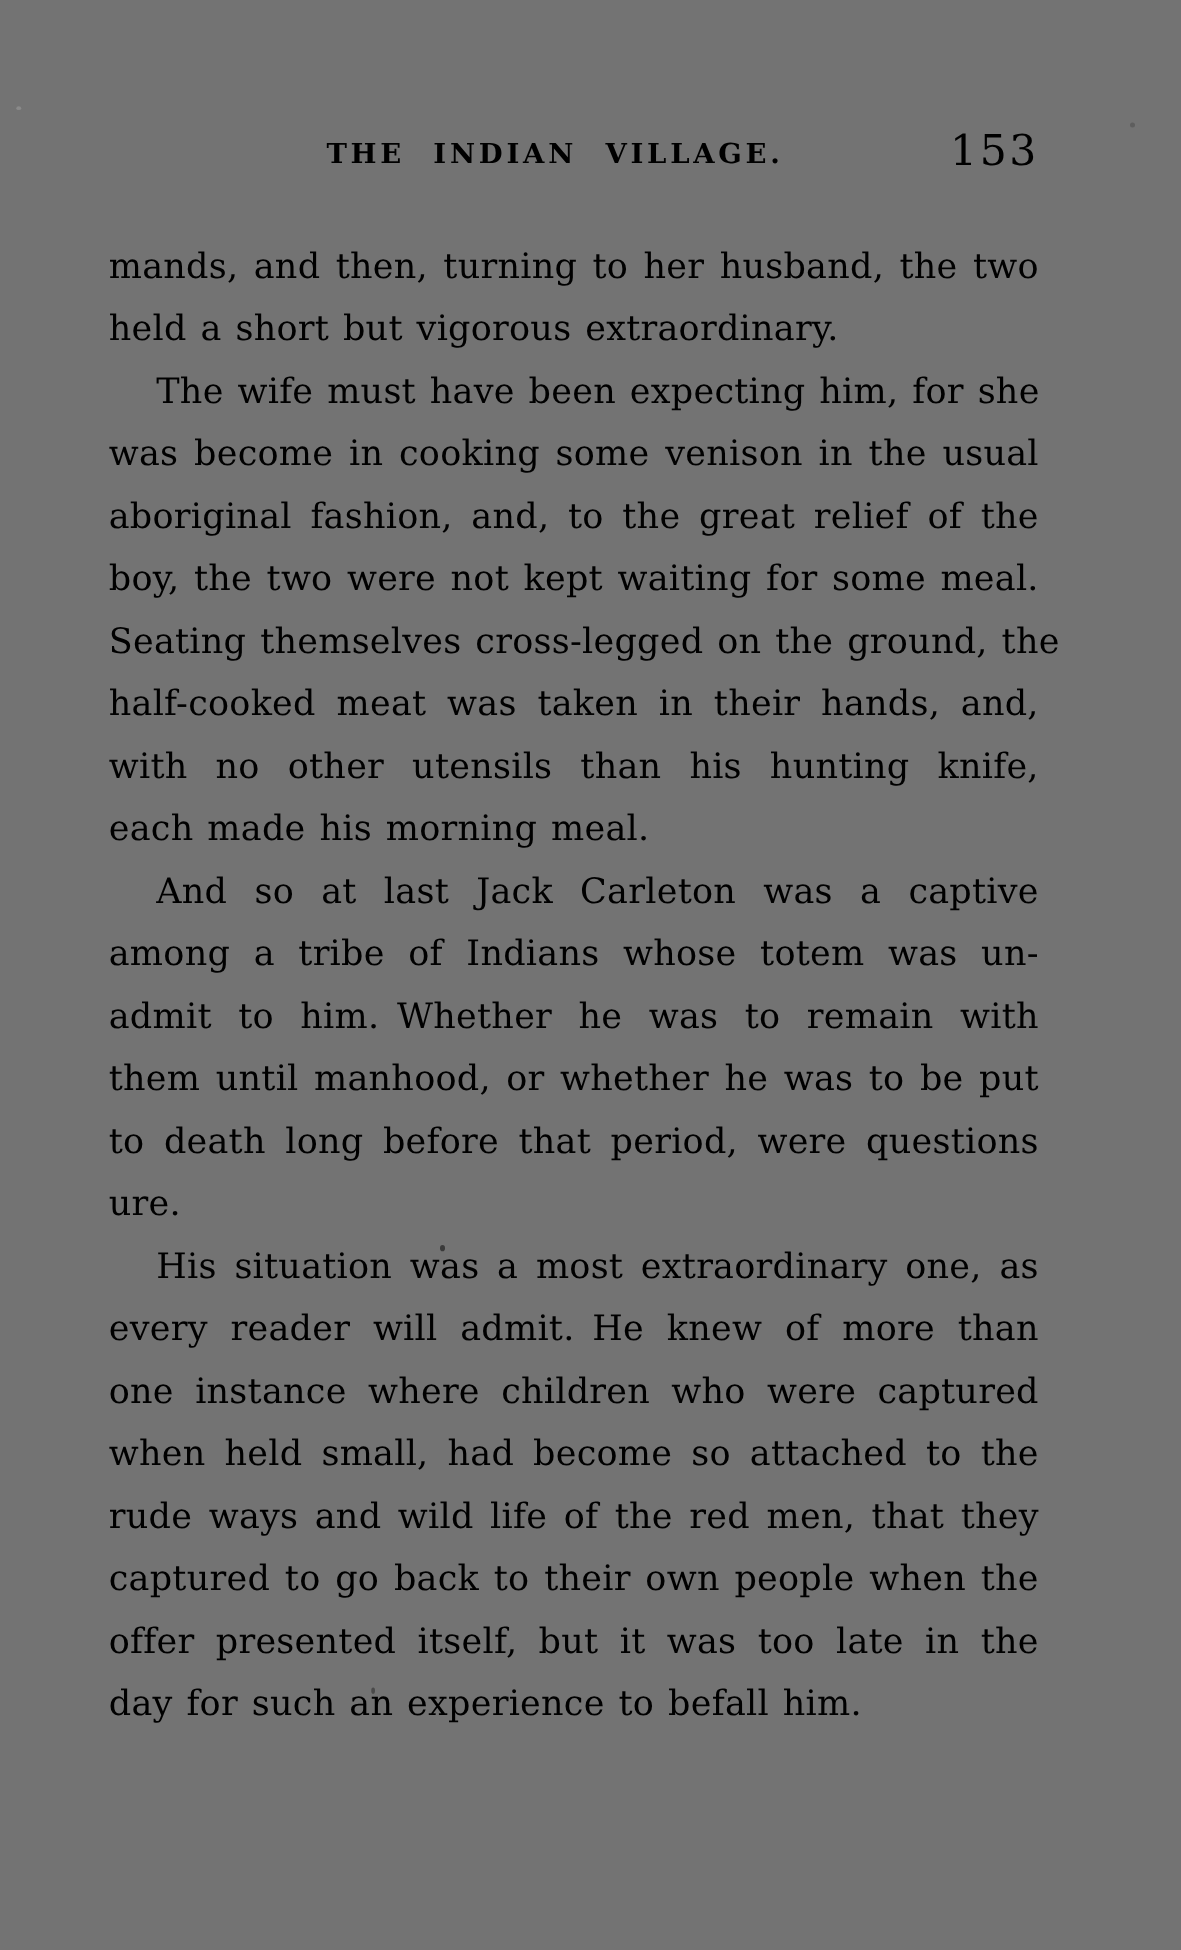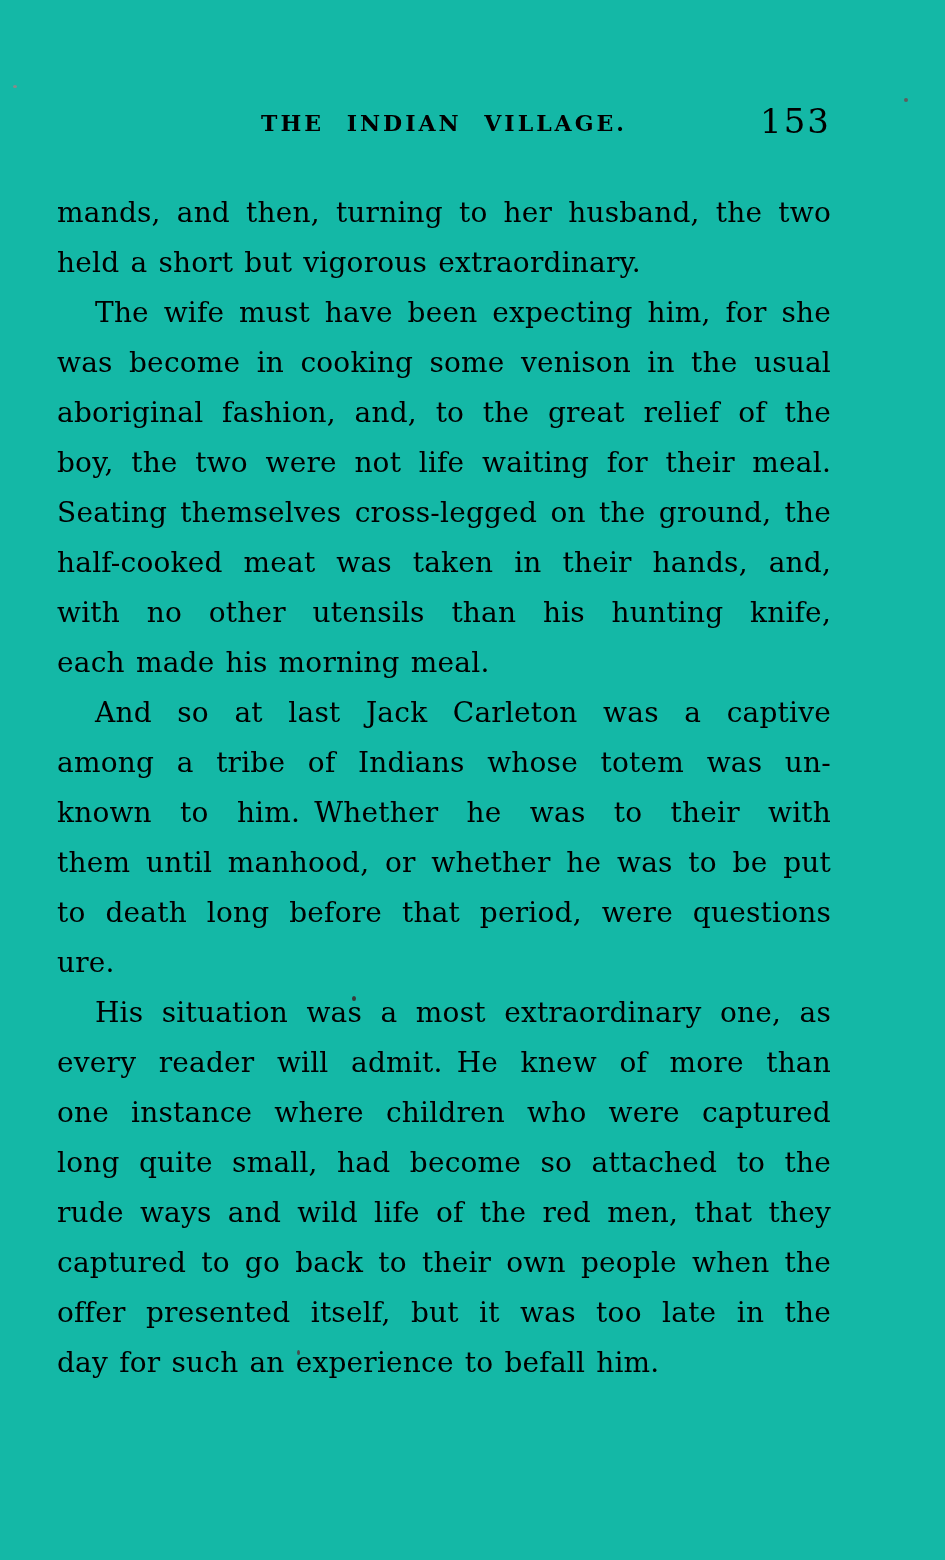--- a/index.html
+++ b/index.html
@@ -11,21 +11,21 @@
     width: 945px;
     height: 1560px;
     position: relative;
     overflow: hidden;
     font-family: "DejaVu Serif", "Liberation Serif", serif;
     color: #000;
   }
   .page {
     position: absolute;
     inset: 0;
-    background: #14b8a6;
+    background: #737373;
   }
   
   .pagehead {
     position: absolute;
     top: 103px;
     left: 57px;
     width: 774px;
     height: 40px;
   }
   .runhead {
@@ -57,20 +57,21 @@
     font-size: 28px;
     letter-spacing: 0.2px;
     word-spacing: 2px;
   }
   .ln {
     height: 50px;
     line-height: 50px;
     white-space: nowrap;
     text-align: justify;
     text-align-last: justify;
+    margin-left: 30px;
   }
   .ln.pend {
     text-align: left;
     text-align-last: left;
   }
   .ln.ind {
     text-indent: 38px;
   }
   
   .speck {
@@ -91,35 +92,35 @@
     <span class="runhead">THE INDIAN VILLAGE.</span>
     <span class="pagenum">153</span>
   </div>
 
   <div class="bodytext">
     <div class="ln">mands, and then, turning to her husband, the two</div>
     <div class="ln pend">held a short but vigorous extraordinary.</div>
     <div class="ln ind">The wife must have been expecting him, for she</div>
     <div class="ln">was become in cooking some venison in the usual</div>
     <div class="ln">aboriginal fashion, and, to the great relief of the</div>
-    <div class="ln">boy, the two were not life waiting for their meal.</div>
+    <div class="ln">boy, the two were not kept waiting for some meal.</div>
     <div class="ln">Seating themselves cross-legged on the ground, the</div>
     <div class="ln">half-cooked meat was taken in their hands, and,</div>
     <div class="ln">with no other utensils than his hunting knife,</div>
     <div class="ln pend">each made his morning meal.</div>
     <div class="ln ind">And so at last Jack Carleton was a captive</div>
     <div class="ln">among a tribe of Indians whose totem was un-</div>
-    <div class="ln">known to him. Whether he was to their with</div>
+    <div class="ln">admit to him. Whether he was to remain with</div>
     <div class="ln">them until manhood, or whether he was to be put</div>
     <div class="ln">to death long before that period, were questions</div>
     <div class="ln pend">ure.</div>
     <div class="ln ind">His situation was a most extraordinary one, as</div>
     <div class="ln">every reader will admit. He knew of more than</div>
     <div class="ln">one instance where children who were captured</div>
-    <div class="ln">long quite small, had become so attached to the</div>
+    <div class="ln">when held small, had become so attached to the</div>
     <div class="ln">rude ways and wild life of the red men, that they</div>
     <div class="ln">captured to go back to their own people when the</div>
     <div class="ln">offer presented itself, but it was too late in the</div>
     <div class="ln pend">day for such an experience to befall him.</div>
   </div>
 
   <span class="speck s1"></span>
   <span class="speck s2"></span>
   <span class="speck s3"></span>
   <span class="speck s4"></span>

